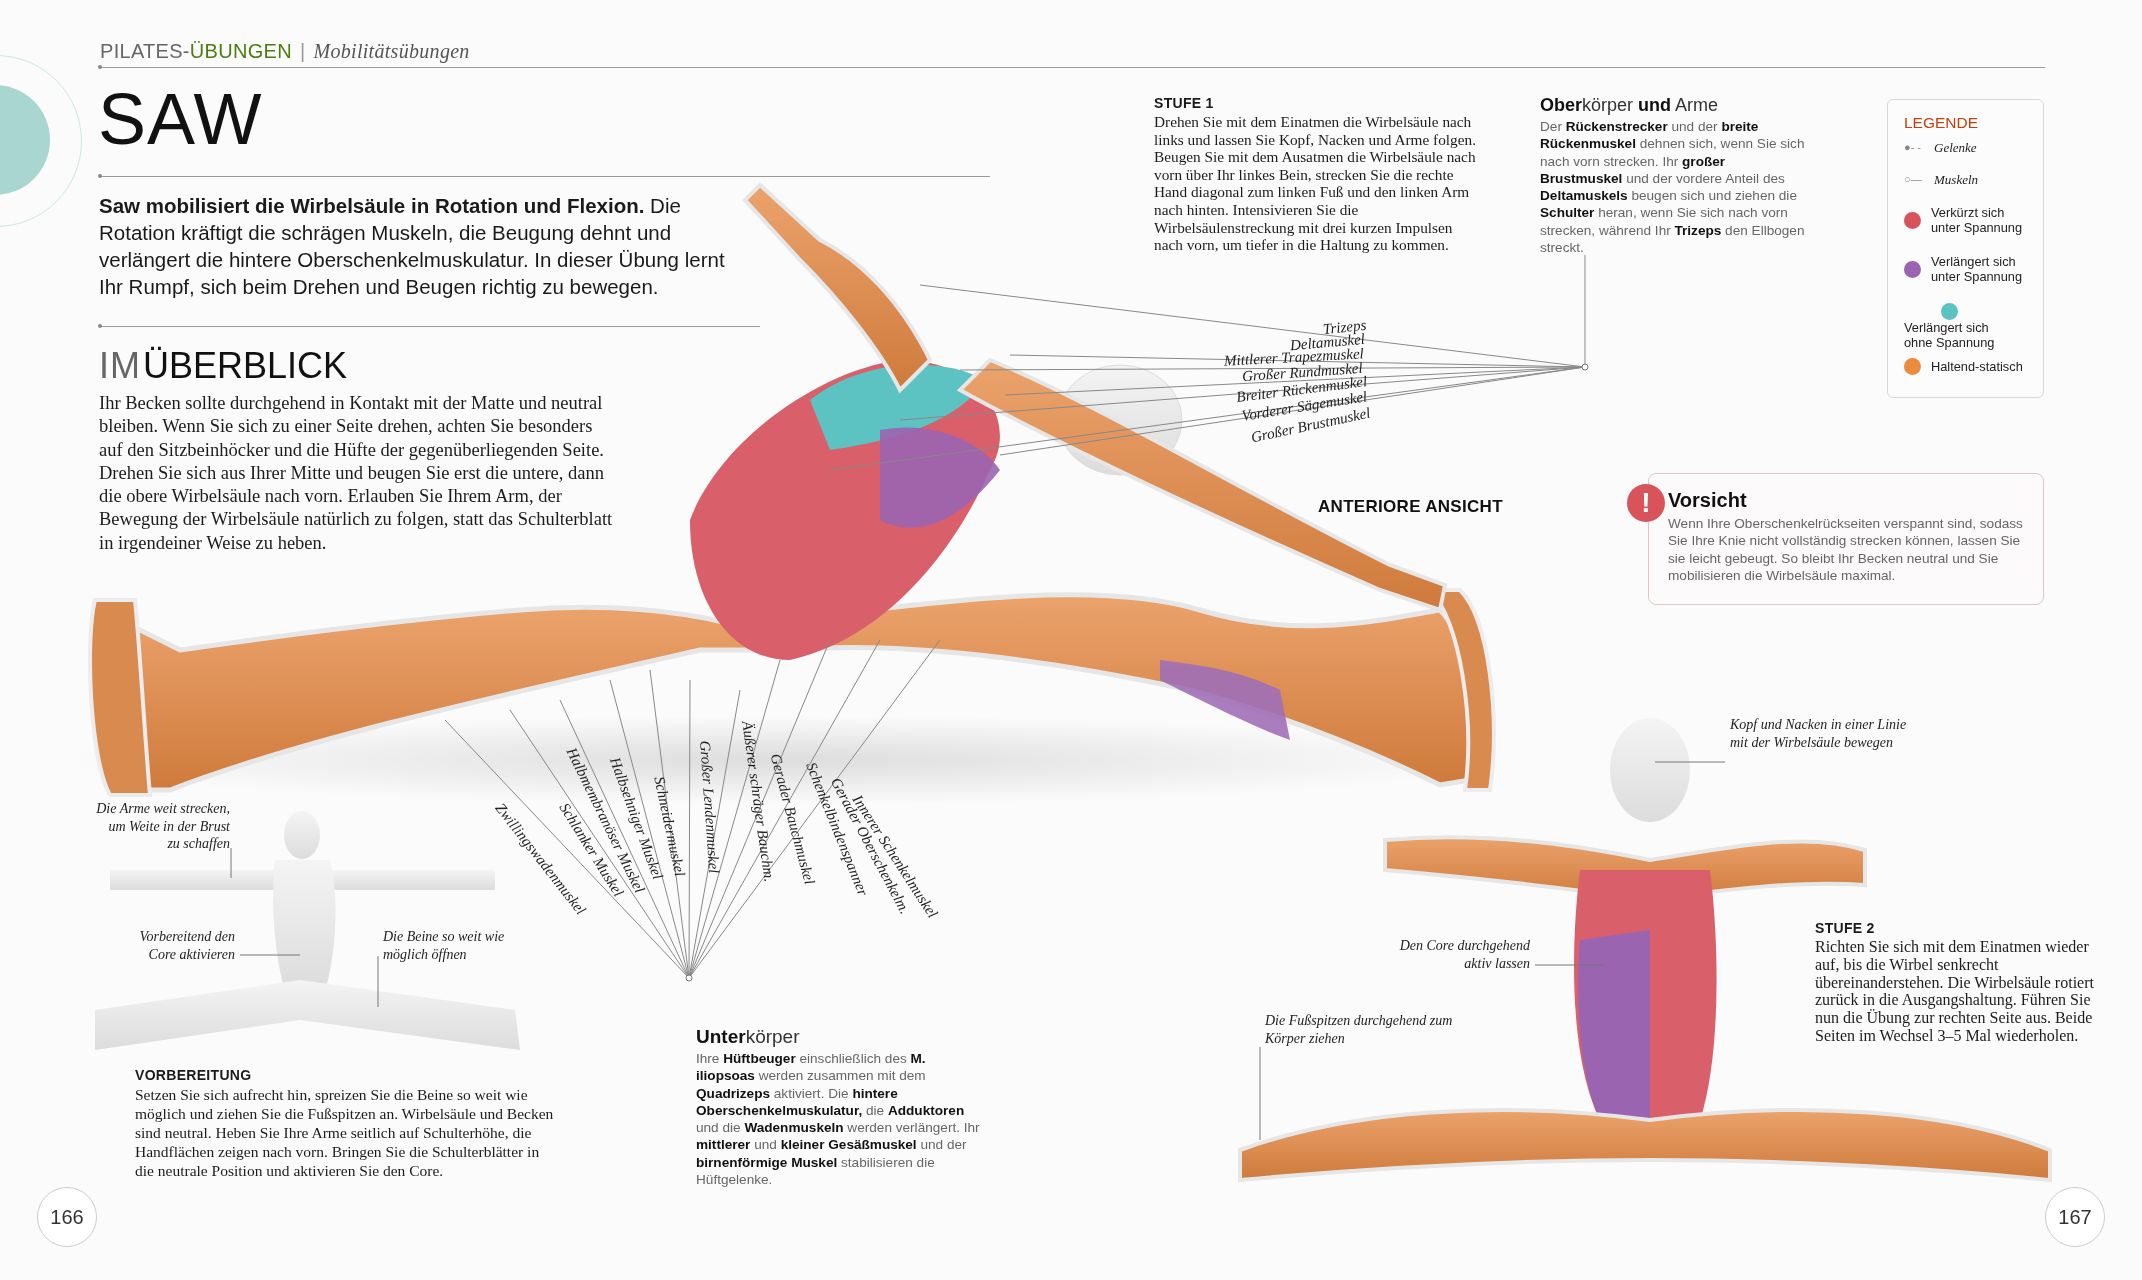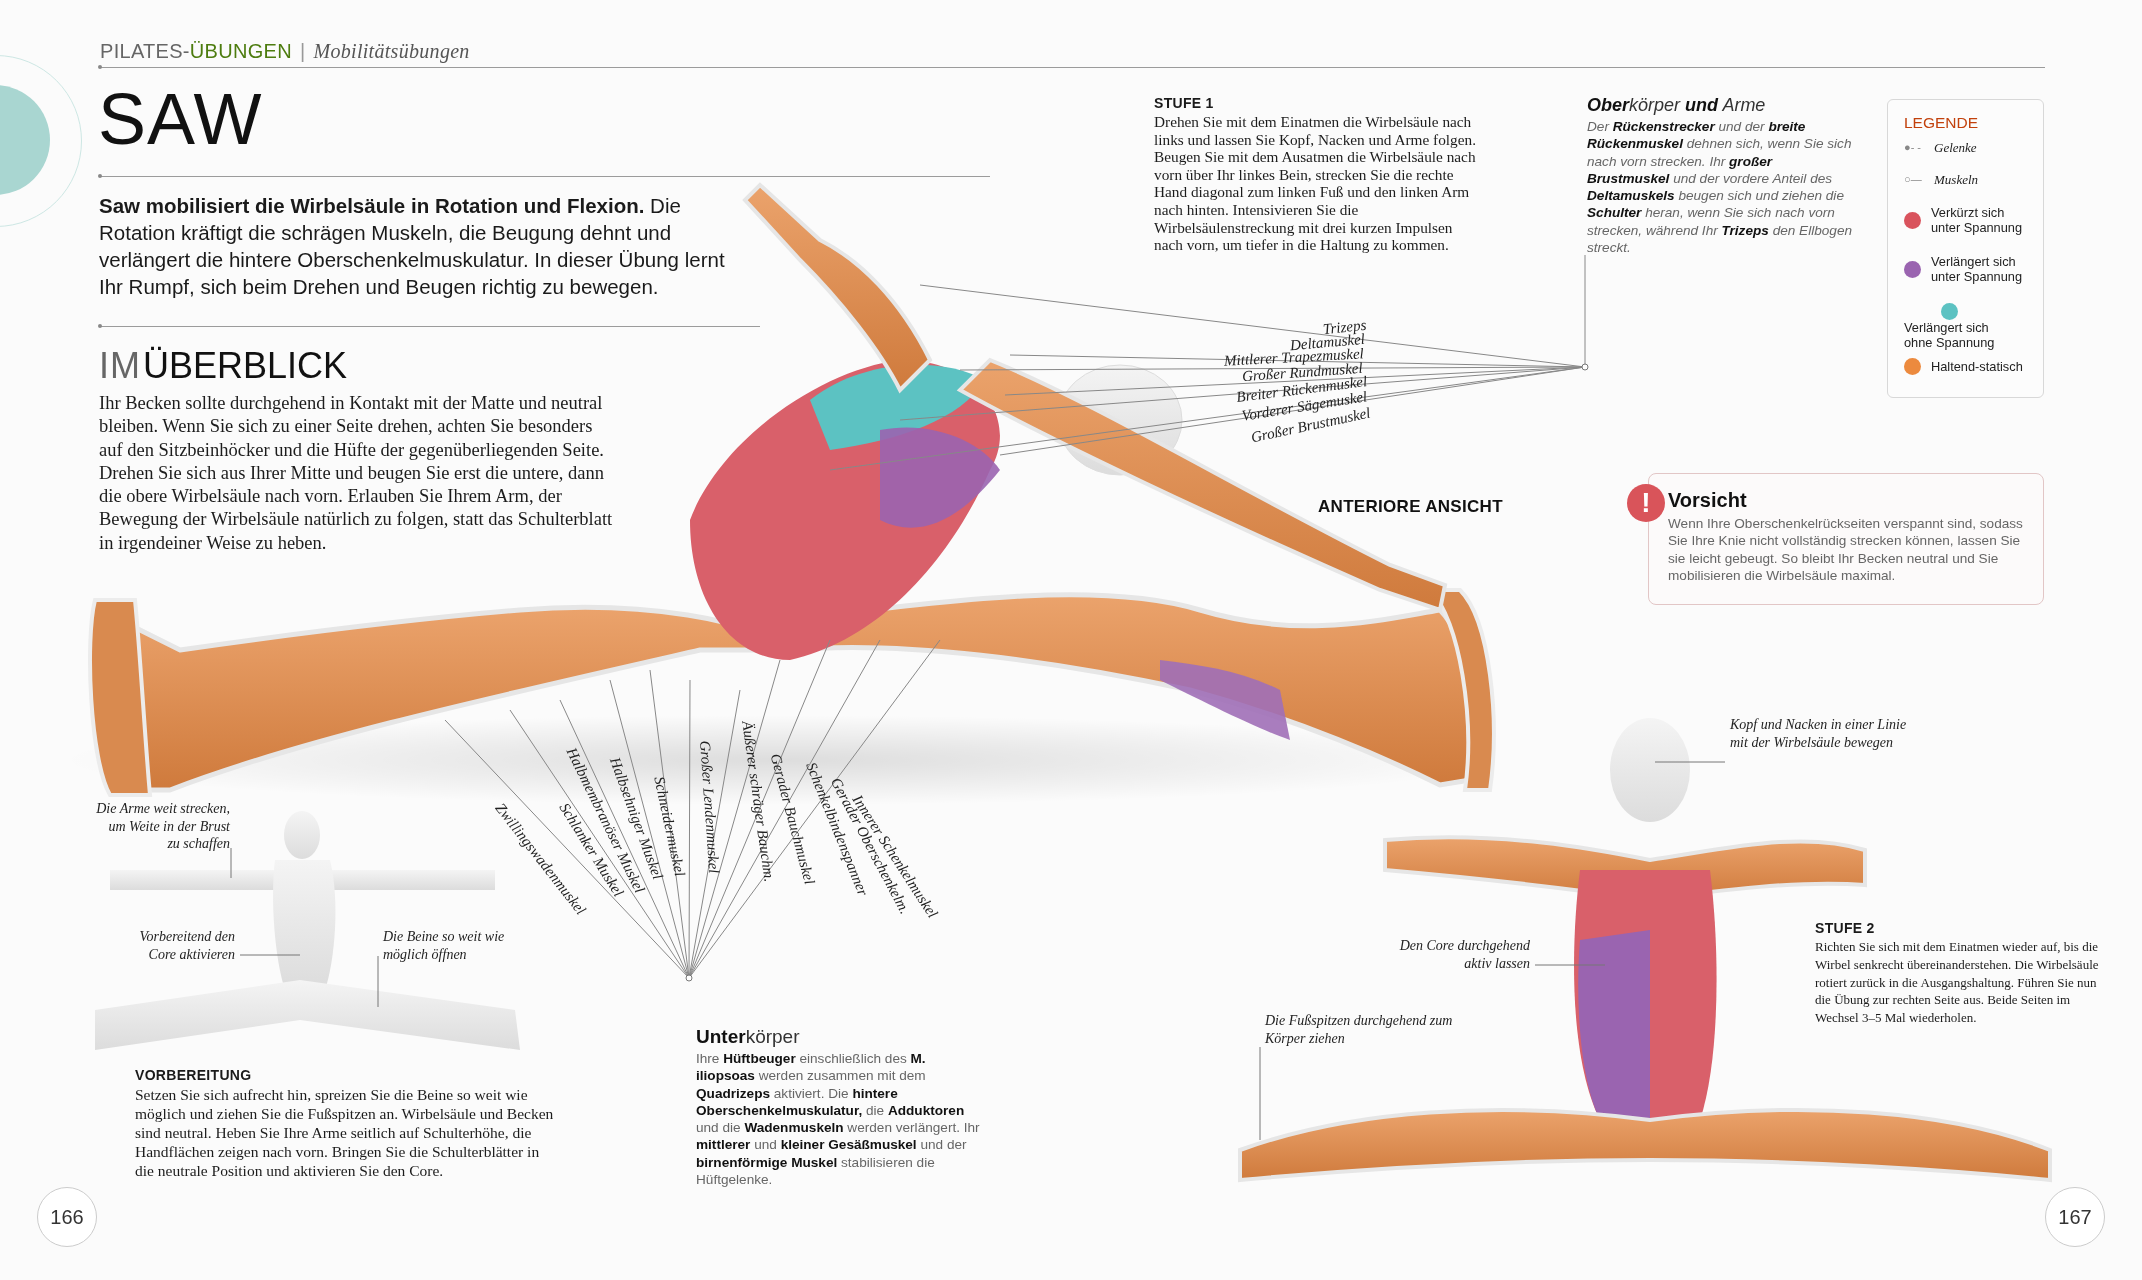--- a/index.html
+++ b/index.html
@@ -21,30 +21,30 @@
   #intro{left:99px;top:192px;width:630px;font-size:20.5px;line-height:27px;color:#1a1a1a;}
   #intro b{font-weight:bold;}
   #overview-heading{left:99px;top:345px;font-size:36px;color:#111;}
   #overview-heading .light{font-weight:normal;color:#666;letter-spacing:1px;margin-right:2px;}
   #overview-text{left:99px;top:392px;width:520px;font-size:18.5px;line-height:23.3px;color:#1c1c1c;}
   
   .step-title{font-weight:bold;font-size:14px;letter-spacing:0.3px;margin-bottom:2px;}
   .step-text{font-family:"Liberation Serif",serif;font-size:15.3px;line-height:17.6px;color:#1c1c1c;}
   #stufe1{left:1154px;top:95px;width:330px;}
   #stufe2{left:1815px;top:920px;width:290px;}
-  #stufe2 .step-text{font-size:13px;line-height:17.8px;}
+  #stufe2 .step-text{font-size:16px;line-height:17.8px;}
   #vorbereitung{left:135px;top:1067px;width:420px;}
   #vorbereitung .step-text{font-size:15.5px;line-height:19px;}
   
   .info-title{font-size:18px;color:#111;margin-bottom:2px;}
   .info-title b{font-weight:bold;}
   .info-title span{font-weight:normal;color:#333;}
   .info-text{font-size:13.6px;line-height:17.3px;color:#666;}
   .info-text b{color:#111;font-weight:bold;}
-  #upper-body-info{left:1587px;top:95px;width:265px;font-style:italic;}
+  #upper-body-info{left:1540px;top:95px;width:265px;}
   #lower-body-info{left:696px;top:1026px;width:285px;}
   #lower-body-info .info-title{font-size:19px;}
   
   #legend{left:1887px;top:99px;width:155px;height:297px;border:1.5px solid #d8d8d8;border-radius:6px;background:#fcfcfc;}
   #legend .lg-title{position:absolute;left:16px;top:14px;font-size:15.5px;color:#c2410c;}
   .lg-row{position:absolute;left:16px;display:flex;align-items:center;font-size:12.8px;line-height:15px;color:#222;}
   .lg-row .dot{width:17px;height:17px;border-radius:50%;margin-right:10px;flex:none;}
   .lg-row .ital{font-family:"Liberation Serif",serif;font-style:italic;font-size:13px;}
   .lg-row .sym{width:24px;margin-right:6px;color:#888;font-size:11px;flex:none;}
   

